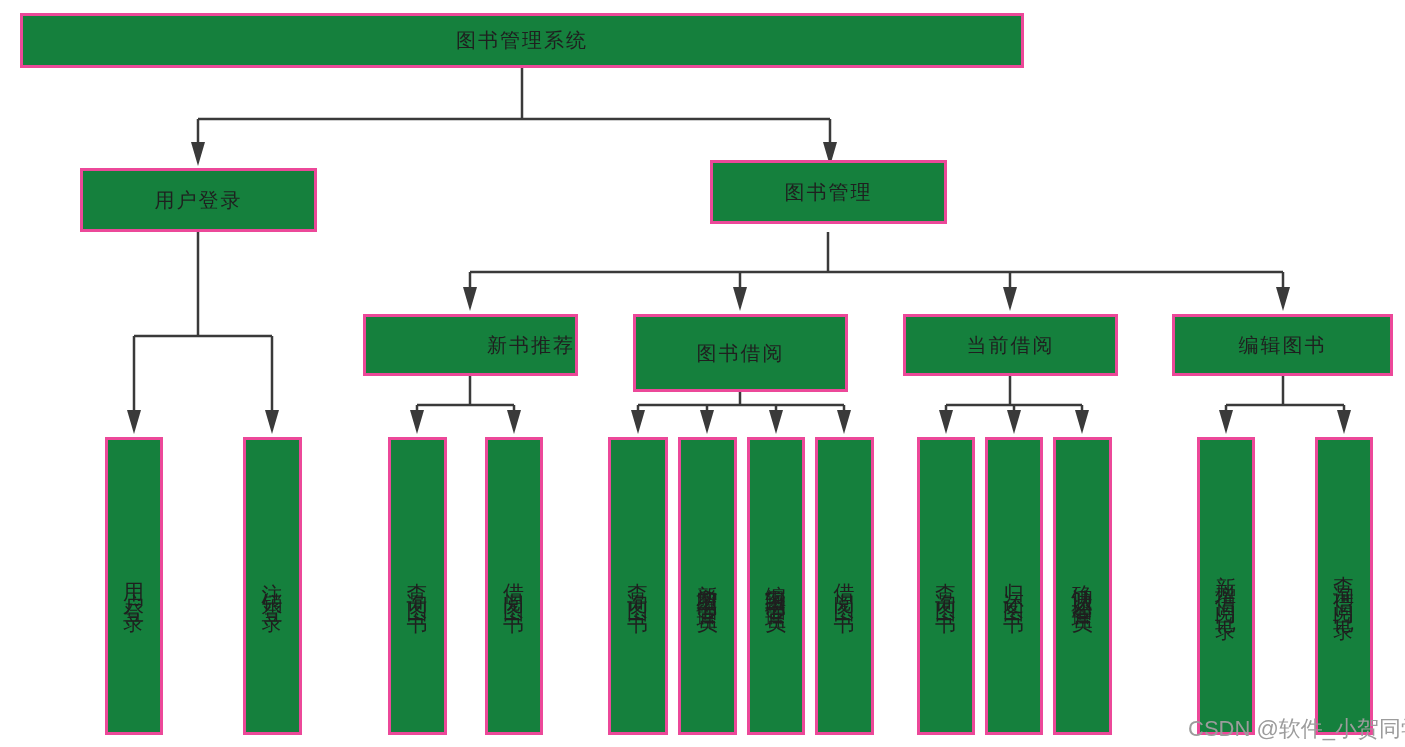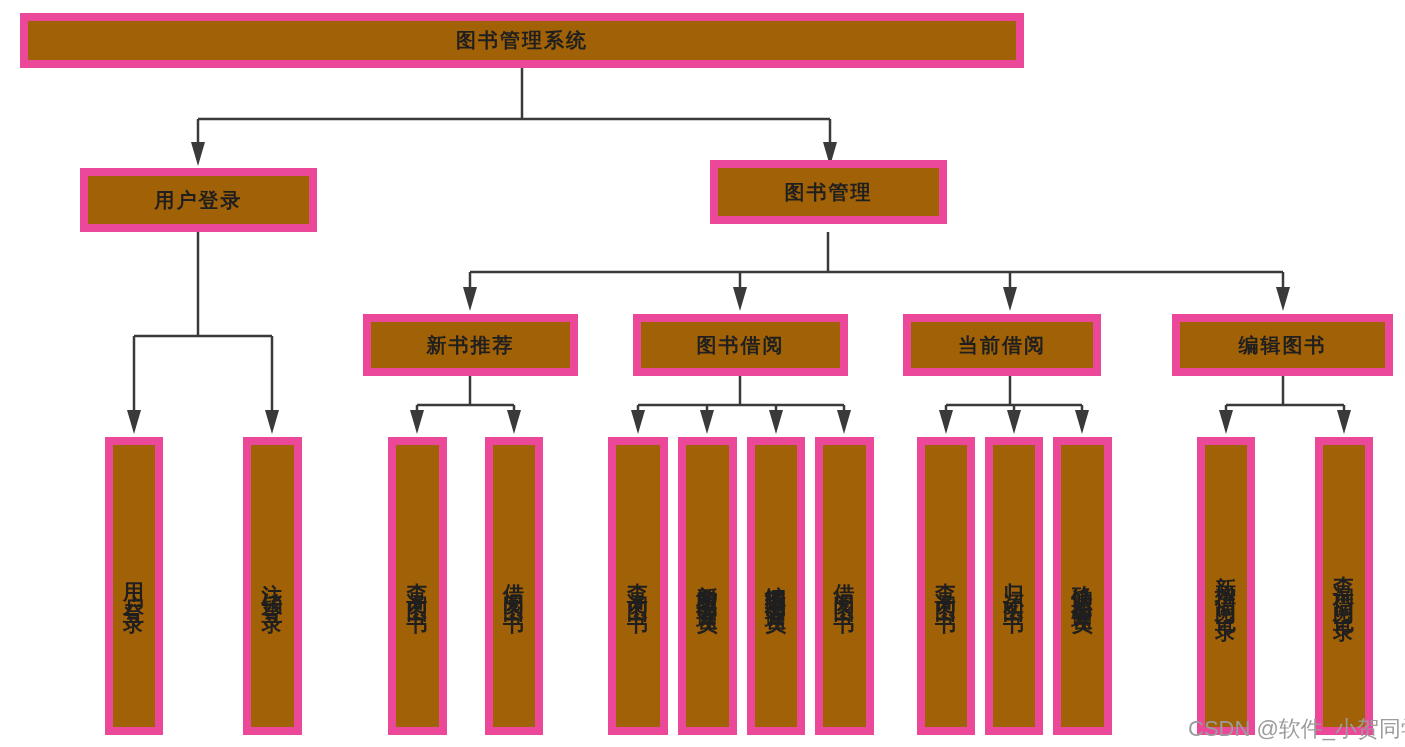--- a/index.html
+++ b/index.html
@@ -6,22 +6,22 @@
   body{
     width:1405px;height:747px;position:relative;overflow:hidden;
     font-family:"Liberation Sans","DejaVu Sans",sans-serif;
     color:#1f1f1f;
   }
   #canvas{position:absolute;left:0;top:0;width:1405px;height:747px;}
   svg.wires{position:absolute;left:0;top:0;width:1405px;height:747px;pointer-events:none;}
   svg.wires line{stroke:#3a3a3a;stroke-width:2.5;}
   svg.wires polygon{fill:#3a3a3a;}
   .node{
-    position:absolute;box-sizing:border-box;background:#a16207;
-    border:8px solid #ec4899;display:flex;align-items:center;justify-content:center;font-weight:bold;
+    position:absolute;box-sizing:border-box;background:#15803d;
+    border:3px solid #ec4899;display:flex;align-items:center;justify-content:center;
   }
   .node .h{font-size:20px;letter-spacing:2px;white-space:nowrap;}
   .node .v{
     writing-mode:vertical-rl;
     font-size:21px;line-height:1;white-space:nowrap;
   }
   .v.leaf-short{letter-spacing:10px;}
   .v.leaf-med{letter-spacing:9px;}
   .v.leaf-long{letter-spacing:4px;}
   .watermark{
@@ -100,27 +100,27 @@
     <span class="h">图书管理系统</span>
   </div>
 
   <div class="node" style="left:80px;top:168px;width:237px;height:64px;">
     <span class="h">用户登录</span>
   </div>
   <div class="node" style="left:710px;top:160px;width:237px;height:64px;">
     <span class="h">图书管理</span>
   </div>
 
-  <div class="node" style="left:363px;top:314px;width:215px;height:62px;">
+  <div class="node" style="left:363px;top:314px;width:215px;height:62px;justify-content:flex-end;">
     <span class="h">新书推荐</span>
   </div>
-  <div class="node" style="left:633px;top:314px;width:215px;height:62px;">
+  <div class="node" style="left:633px;top:314px;width:215px;height:78px;">
     <span class="h">图书借阅</span>
   </div>
-  <div class="node" style="left:903px;top:314px;width:198px;height:62px;">
+  <div class="node" style="left:903px;top:314px;width:215px;height:62px;">
     <span class="h">当前借阅</span>
   </div>
   <div class="node" style="left:1172px;top:314px;width:221px;height:62px;">
     <span class="h">编辑图书</span>
   </div>
 
   <div class="node" style="left:105px;top:437px;width:58px;height:298px;">
     <span class="v leaf-short">用户登录</span>
   </div>
   <div class="node" style="left:243px;top:437px;width:59px;height:298px;">

